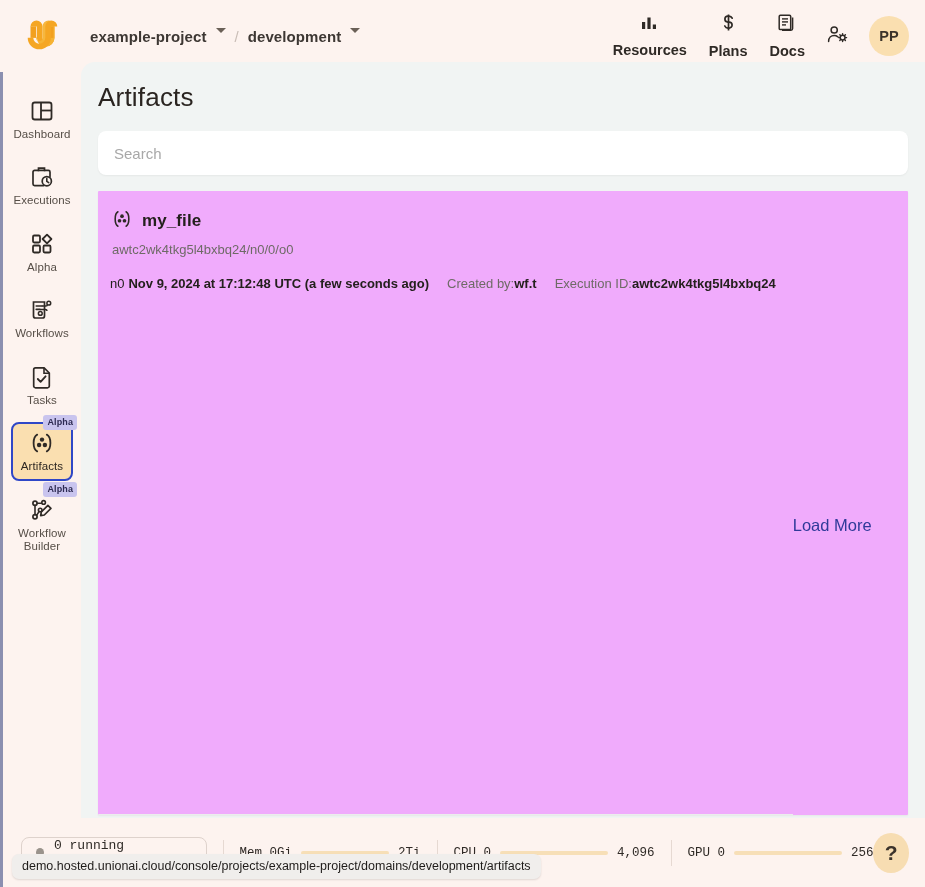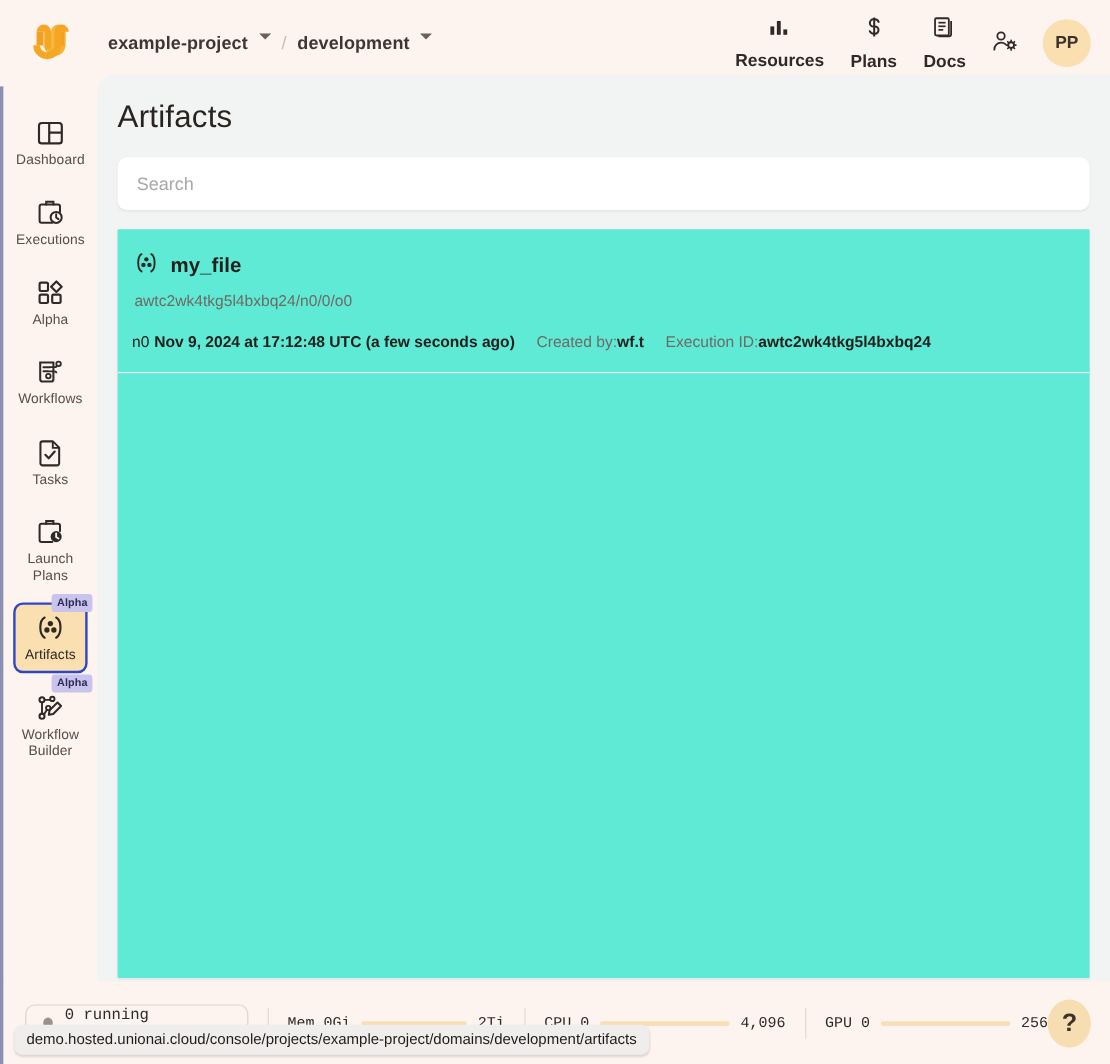--- a/index.html
+++ b/index.html
@@ -109,24 +109,24 @@
   .search-box input {
     border: 0; outline: 0; background: transparent;
     font-family: "Liberation Sans", sans-serif;
     font-size: 15px; color: #2a2420;
     padding: 0 16px; width: 100%;
   }
   .search-box input::placeholder { color: #a8a8a8; }
 
   .list-card {
     margin: 16px 17px 0 17px;
-    background: #5eead4; border-radius: 1px;
+    background: #f0abfc; border-radius: 1px;
     box-shadow: 0 1px 2px rgba(0,0,0,.05);
     height: 624px; overflow: hidden;
-    display: flex; flex-direction: column;
+    display: flex; flex-direction: row;
   }
   .artifact-row {
     padding: 16px 17px 18px 12px;
     border-bottom: 1px solid #eceded;
   }
   .artifact-head {
     display: flex; align-items: center; gap: 8px;
   }
   .artifact-name {
     font-size: 17px; font-weight: 700; color: #24201d;
@@ -337,33 +337,20 @@
     <span class="nav-icon">
       <svg width="26" height="26" viewBox="0 0 26 26" aria-hidden="true">
         <path d="M6.5 3.8 h8.6 l5.2 5.2 v13 a1.8 1.8 0 0 1 -1.8 1.8 h-12 a1.8 1.8 0 0 1 -1.8 -1.8 V5.6 a1.8 1.8 0 0 1 1.8 -1.8 z" stroke="#2f2a26" stroke-width="1.7" fill="none" stroke-linejoin="round"></path>
         <path d="M15 3.8 v5.4 h5.3" stroke="#2f2a26" stroke-width="1.6" fill="none"></path>
         <path d="M8.8 15 l2.8 2.9 l5 -5.6" stroke="#2f2a26" stroke-width="1.8" fill="none" stroke-linecap="round" stroke-linejoin="round"></path>
       </svg>
     </span>
     <span class="nav-label">Tasks</span>
   </div>
 
-  <div class="nav-item">
-    <span class="nav-icon">
-      <svg width="26" height="26" viewBox="0 0 26 26" aria-hidden="true">
-        <path d="M9.5 4.2 h6 v2.2 h-6 z" stroke="#2f2a26" stroke-width="1.7" fill="none"></path>
-        <path d="M9.5 6.4 H5.6 a1.6 1.6 0 0 0 -1.6 1.6 v12 a1.6 1.6 0 0 0 1.6 1.6 h9" stroke="#2f2a26" stroke-width="1.7" fill="none" stroke-linecap="round"></path>
-        <path d="M15.5 6.4 h3.9 a1.6 1.6 0 0 1 1.6 1.6 v4.6" stroke="#2f2a26" stroke-width="1.7" fill="none" stroke-linecap="round"></path>
-        <circle cx="17.8" cy="17.2" r="4.6" fill="#2f2a26"></circle>
-        <path d="M17.8 14.6 v2.9 l1.9 1.2" stroke="#fdf3ef" stroke-width="1.6" fill="none" stroke-linecap="round"></path>
-      </svg>
-    </span>
-    <span class="nav-label" style="white-space:pre-line">Launch
-Plans</span>
-  </div>
 
   <div class="nav-item active">
     <span class="alpha-badge">Alpha</span>
     <span class="nav-icon">
       <svg width="26" height="26" viewBox="0 0 26 26" aria-hidden="true">
         <path d="M8.2 4.6 C5.6 6 4.6 9 4.6 13 s1 7 3.6 8.4" stroke="#2f2a26" stroke-width="1.8" fill="none" stroke-linecap="round"></path>
         <path d="M17.8 4.6 C20.4 6 21.4 9 21.4 13 s-1 7 -3.6 8.4" stroke="#2f2a26" stroke-width="1.8" fill="none" stroke-linecap="round"></path>
         <circle cx="13" cy="9.6" r="2.2" fill="#2f2a26"></circle>
         <circle cx="10.1" cy="15" r="2.2" fill="#2f2a26"></circle>
         <circle cx="15.9" cy="15" r="2.2" fill="#2f2a26"></circle>
@@ -426,20 +413,23 @@
           <span class="meta-label">Created by:</span>
           <span class="meta-value">wf.t</span>
         </div>
         <div class="meta-cell">
           <span class="meta-label">Execution ID:</span>
           <span class="meta-value">awtc2wk4tkg5l4bxbq24</span>
         </div>
       </div>
     </div>
 
+    <div class="load-more-wrap">
+      <span class="load-more">Load More</span>
+    </div>
   </div>
 </div>
 
 <div class="statusbar">
 
   <div class="exec-pill">
     <span class="exec-dot"></span>
     <span>0 running executions</span>
   </div>
 

